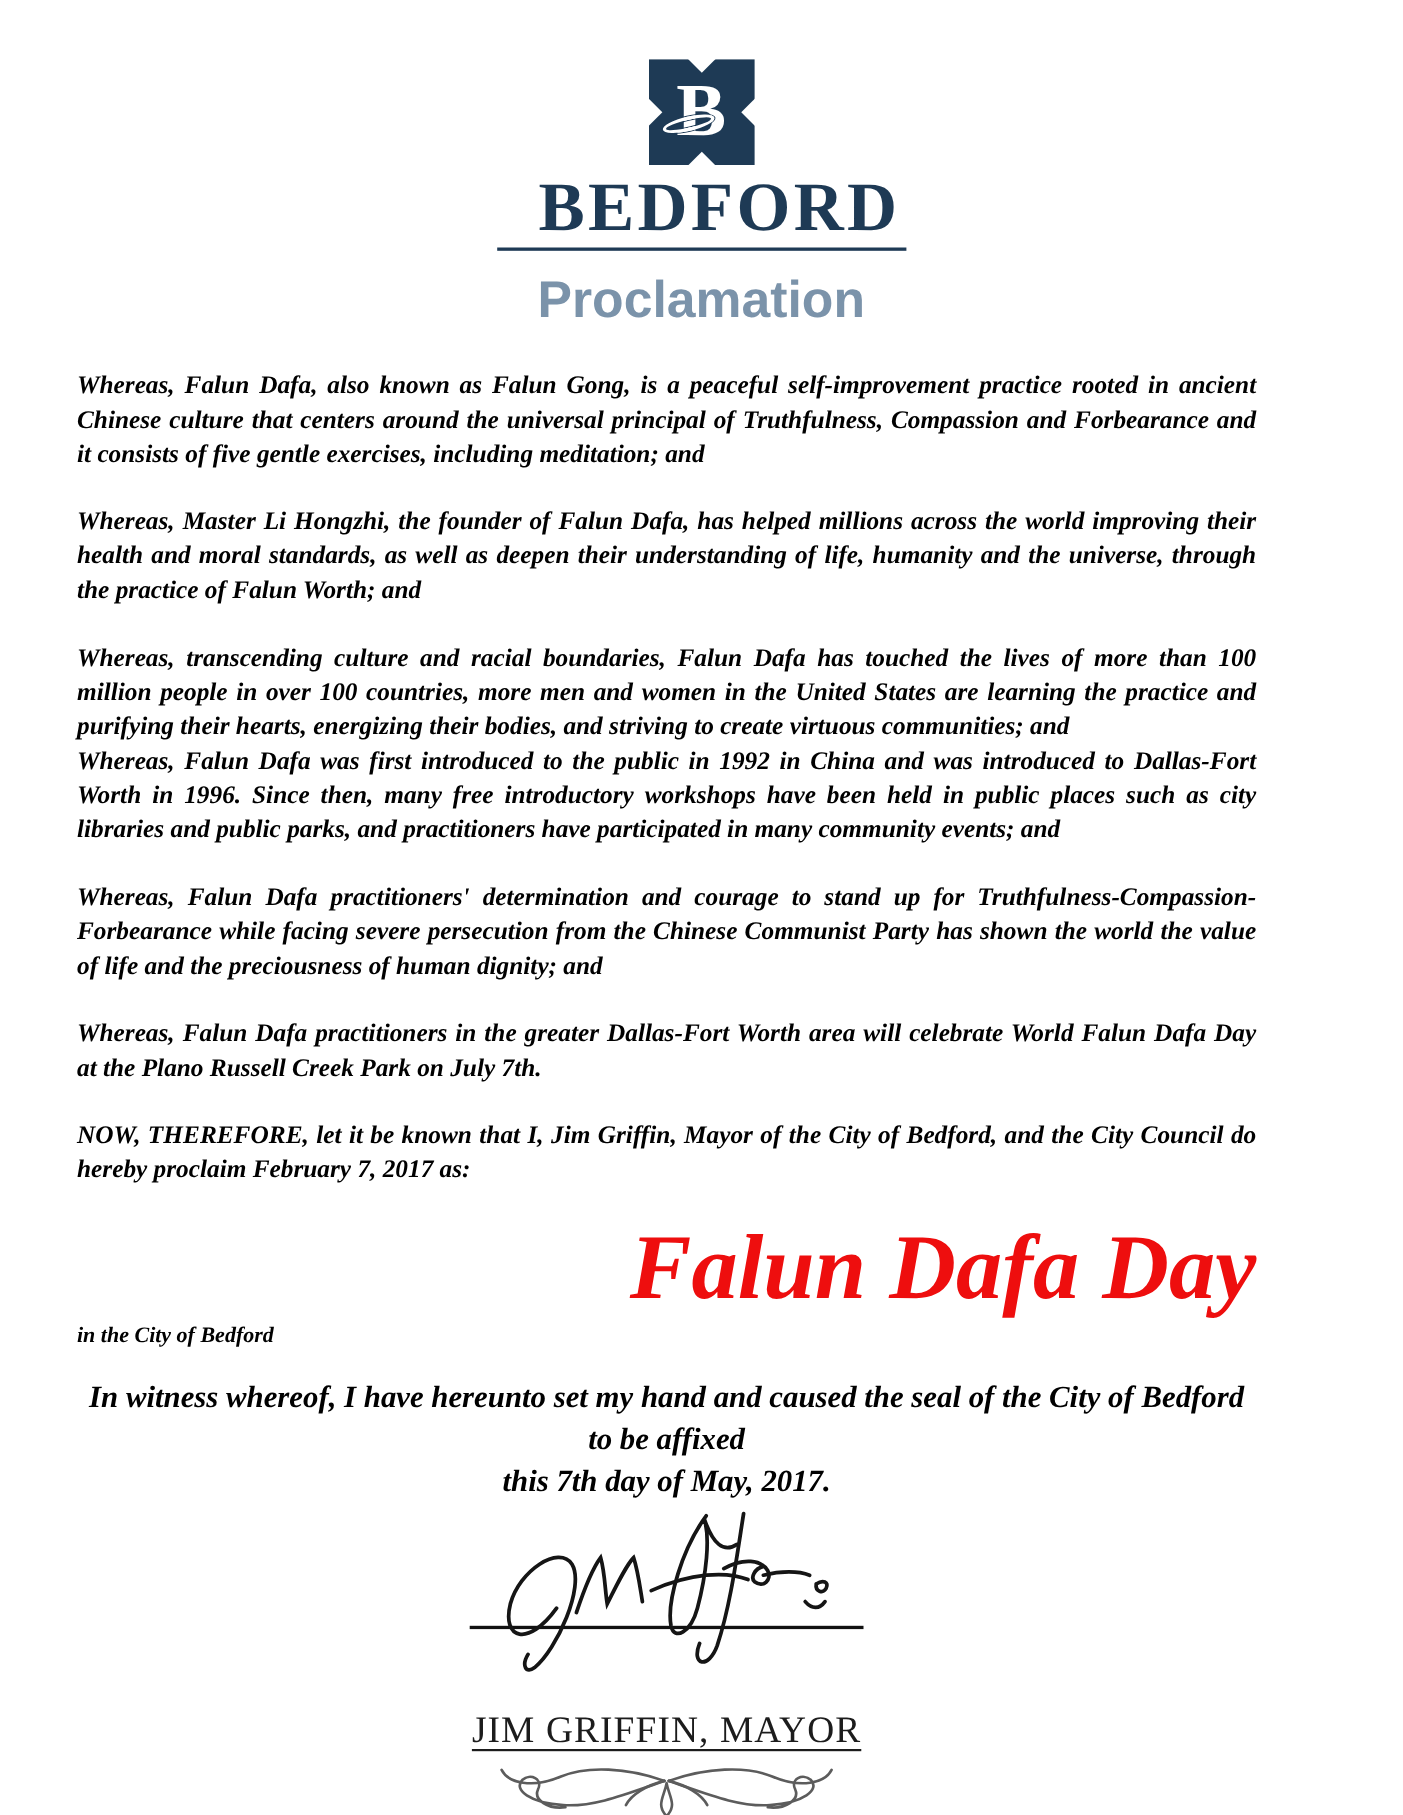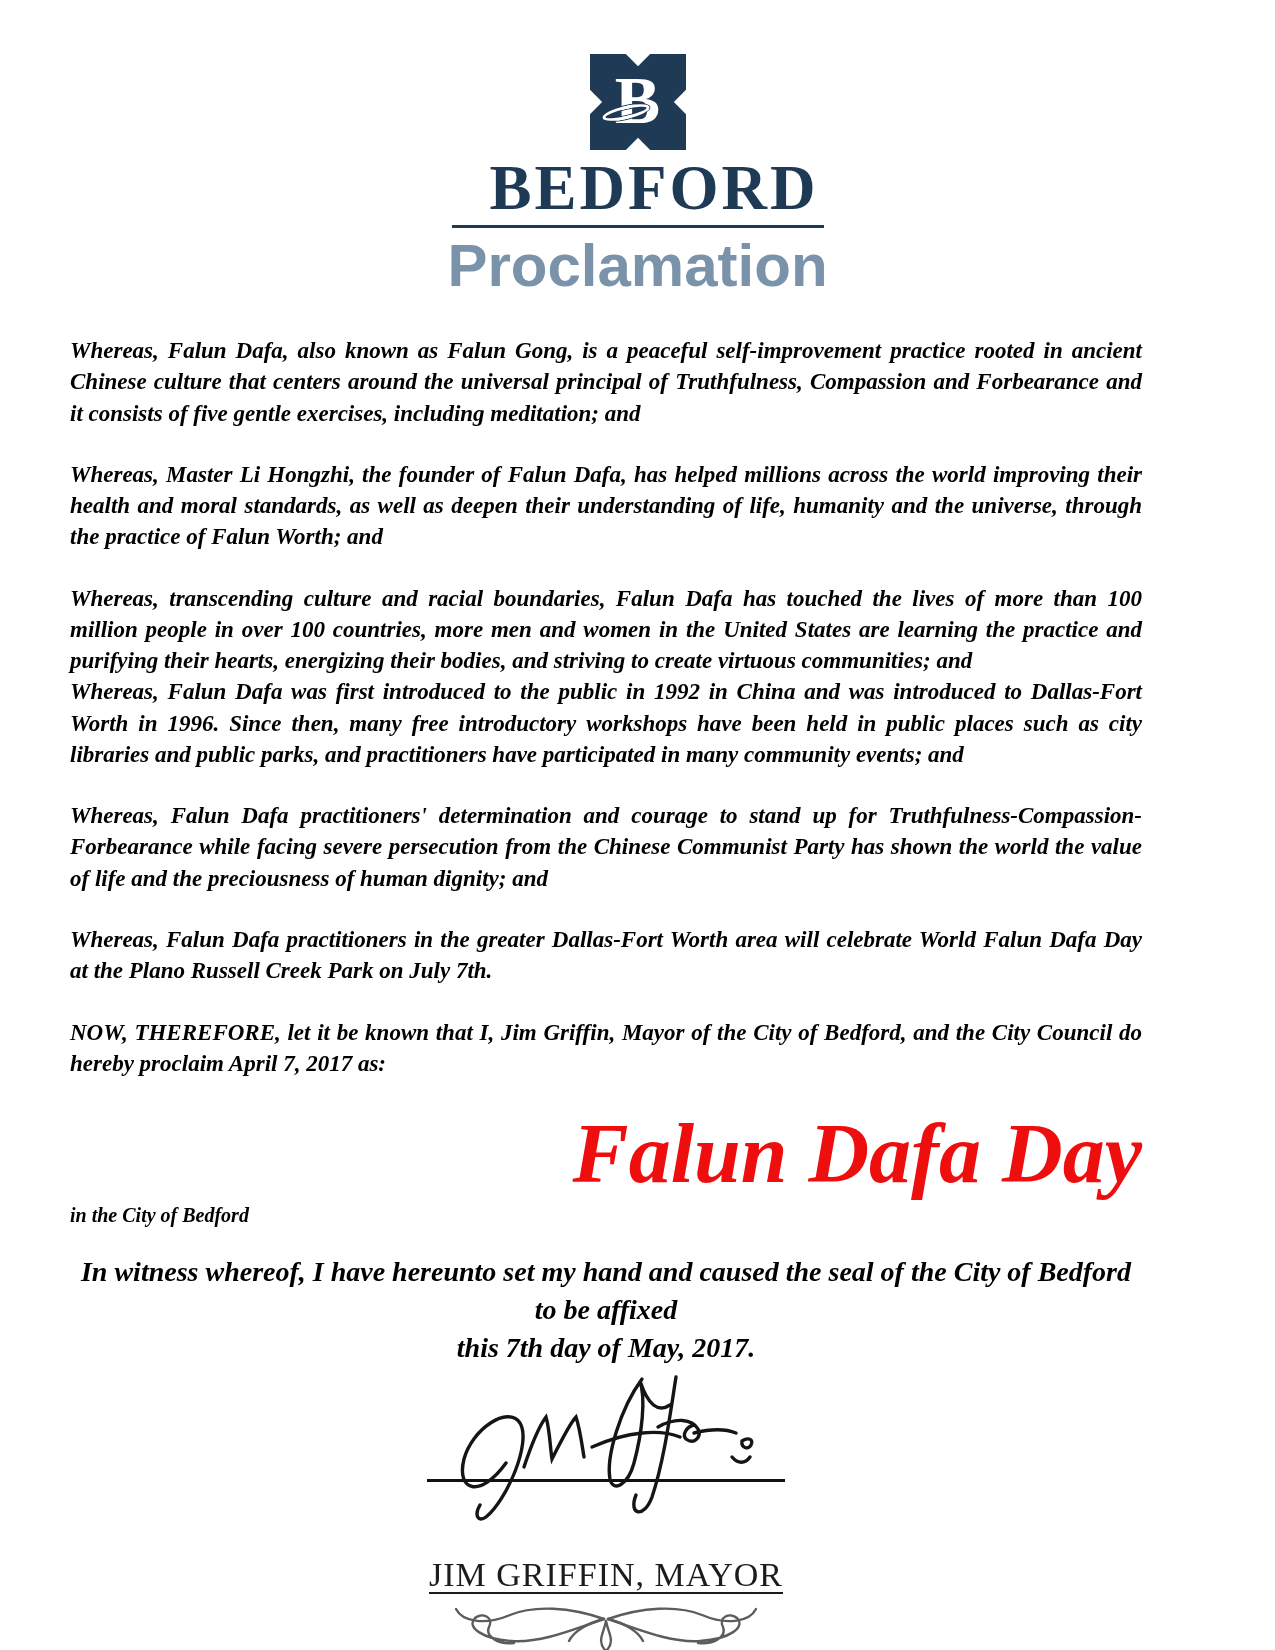--- a/index.html
+++ b/index.html
@@ -37,22 +37,22 @@
   .city-of{
     margin-top:17px;color:var(--steel);font-family:"Liberation Sans",sans-serif;
     font-weight:bold;font-size:23px;letter-spacing:13px;text-indent:13px;line-height:1;
   }
   .bedford{
     margin-top:7px;color:var(--navy);font-size:63px;line-height:1;font-weight:bold;
     letter-spacing:3px;text-indent:3px;padding-left:30px;
   }
   .bedford-rule{width:372px;height:3px;background:var(--navy);margin:5px auto 0;}
   .proclamation{
-    margin-top:6px;color:var(--slate);font-family:"Liberation Sans",sans-serif;
-    font-weight:bold;font-size:60px;line-height:1.05;
+    margin-top:19px;color:var(--slate);font-family:"Liberation Sans",sans-serif;
+    font-weight:bold;font-size:47px;line-height:1.05;
   }
   
   .main{padding:0 133px 0 70px;margin-top:38px;color:#000;}
   .para{
     font-size:23px;line-height:1.36;font-weight:bold;font-style:italic;
     text-align:justify;margin:0 0 30px 0;
   }
   .para.tight{margin-bottom:0;}
   .headline{
     text-align:right;color:var(--red);font-size:84px;font-weight:bold;font-style:italic;
@@ -95,21 +95,21 @@
     <div class="proclamation">Proclamation</div>
   </div>
 
   <div class="main">
     <p class="para">Whereas, Falun Dafa, also known as Falun Gong, is a peaceful self-improvement practice rooted in ancient Chinese culture that centers around the universal principal of Truthfulness, Compassion and Forbearance and it consists of five gentle exercises, including meditation; and</p>
     <p class="para">Whereas, Master Li Hongzhi, the founder of Falun Dafa, has helped millions across the world improving their health and moral standards, as well as deepen their understanding of life, humanity and the universe, through the practice of Falun Worth; and</p>
     <p class="para tight">Whereas, transcending culture and racial boundaries, Falun Dafa has touched the lives of more than 100 million people in over 100 countries, more men and women in the United States are learning the practice and purifying their hearts, energizing their bodies, and striving to create virtuous communities; and</p>
     <p class="para">Whereas, Falun Dafa was first introduced to the public in 1992 in China and was introduced to Dallas-Fort Worth in 1996.  Since then, many free introductory workshops have been held in public places such as city libraries and public parks, and practitioners have participated in many community events; and</p>
     <p class="para">Whereas, Falun Dafa practitioners' determination and courage to stand up for Truthfulness-Compassion-Forbearance while facing severe persecution from the Chinese Communist Party has shown the world the value of life and the preciousness of human dignity; and</p>
     <p class="para">Whereas, Falun Dafa practitioners in the greater Dallas-Fort Worth area will celebrate World Falun Dafa Day at the Plano Russell Creek Park on July 7th.</p>
-    <p class="para">NOW, THEREFORE, let it be known that I, Jim Griffin, Mayor of the City of Bedford, and the City Council do hereby proclaim April 7, 2017 as:</p>
+    <p class="para">NOW, THEREFORE, let it be known that I, Jim Griffin, Mayor of the City of Bedford, and the City Council do hereby proclaim February 7, 2017 as:</p>
 
     <div class="headline">Falun Dafa Day</div>
     <div class="subheadline">in the City of Bedford</div>
 
     <p class="witness">In witness whereof, I have hereunto set my hand and caused the seal of the City of Bedford to be affixed</p>
     <p class="witness">this 7th day of May, 2017.</p>
 
     <div class="sig-block">
       <svg class="signature-svg" width="340" height="156" viewBox="0 0 340 156" fill="none" xmlns="http://www.w3.org/2000/svg">
         <g stroke="#151515" stroke-width="3.4" stroke-linecap="round" fill="none">

